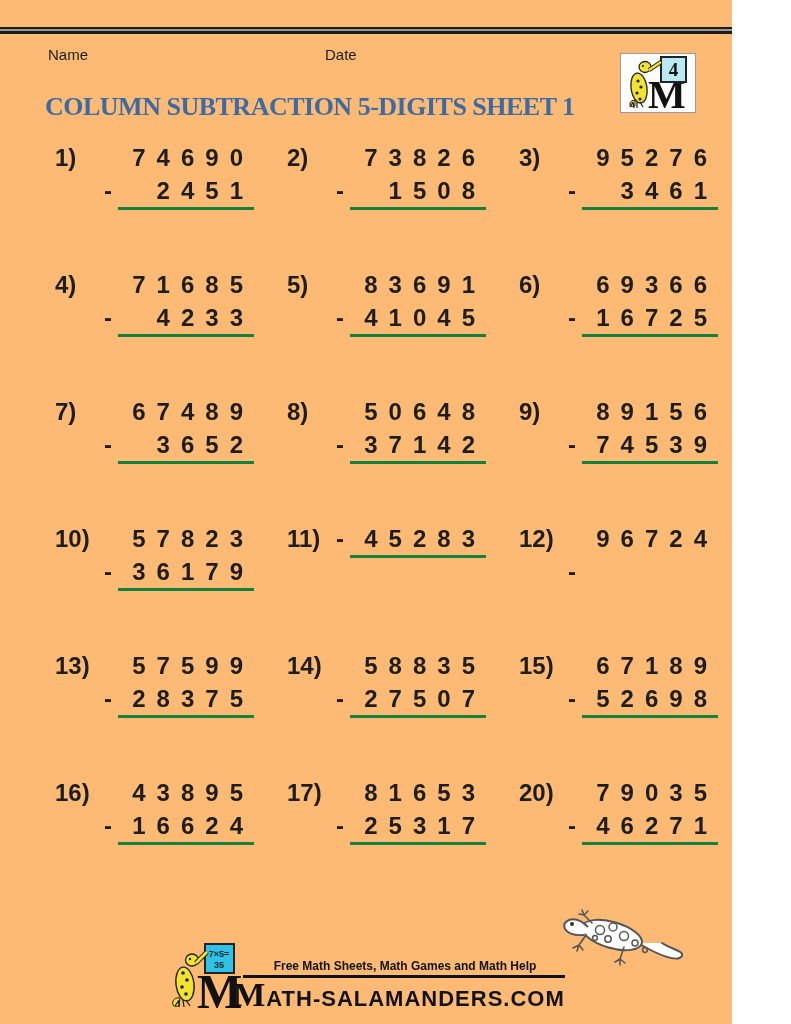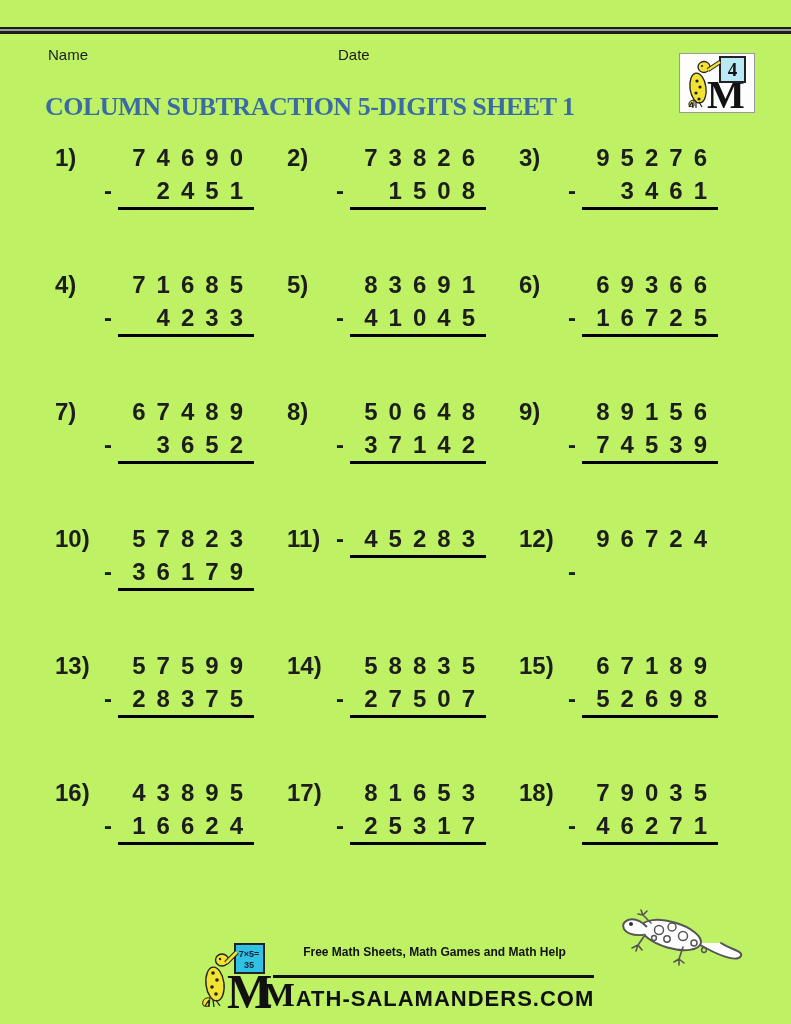--- a/index.html
+++ b/index.html
@@ -1,32 +1,32 @@
 <!DOCTYPE html>
 <html><head>
 <meta charset="utf-8">
 <style>
   * { margin:0; padding:0; box-sizing:border-box; }
   html,body { background:#ffffff; }
   .page {
     position:relative;
-    width:791px; height:1024px;
-    background:#bef264;
+    width:732px; height:1024px;
+    background:#fdba74;
     font-family:"Liberation Sans", sans-serif;
     color:#1d1d1d;
     overflow:hidden;
   }
   .top-rule {
     margin-top:27px;
     height:7px;
     background:linear-gradient(to bottom, #1c1c1c 0 2px, #9a9a9a 2px 4px, #1c1c1c 4px 7px);
   }
   .header { position:relative; height:36px; }
   .lbl-name { position:absolute; left:48px; top:12px; font-size:15px; }
-  .lbl-date { position:absolute; left:338px; top:12px; font-size:15px; }
+  .lbl-date { position:absolute; left:325px; top:12px; font-size:15px; }
   .badge {
     position:absolute; right:36px; top:19px;
     width:76px; height:60px;
     border:1px solid #9a9a9a; background:#fdfdfd;
   }
   .title {
     margin:22px 8px 0 45px;
     font-family:"Liberation Serif", serif;
     font-weight:bold;
     font-size:26px;
@@ -57,37 +57,37 @@
   }
   .p-bot { display:flex; align-items:stretch; }
   .p-minus {
     width:20px;
     font-size:24px; font-weight:600;
     line-height:33px;
     text-align:center;
   }
   .p-under {
     flex:1;
-    border-bottom:3px solid #000000;
+    border-bottom:3px solid #15803d;
     text-align:right;
     font-size:24px; font-weight:600;
     letter-spacing:11px;
     line-height:33px;
     white-space:nowrap;
   }
   .lizard { position:absolute; right:42px; top:893px; }
   .footer {
     position:absolute; left:0; right:0; bottom:6px;
     display:flex; justify-content:center; align-items:flex-end;
   }
   .f-icon { flex:0 0 auto; margin-right:-14px; position:relative; z-index:2; }
   .f-text { display:flex; flex-direction:column; }
   .f-tagline {
     font-size:12px; font-weight:bold; color:#111;
-    text-align:center; padding:0 6px 16px 18px;margin-top:42px;
+    text-align:center; padding:0 6px 2px 18px;margin-top:42px;
   }
   .f-rule { height:3px; background:#111; margin-left:10px; }
   .f-wordmark {
     font-weight:bold; color:#111;
     line-height:34px; letter-spacing:1px;
     white-space:nowrap;
   }
   .wm-m { font-size:34px; font-family:"Liberation Serif", serif; }
   .wm-rest { font-size:22px; }
 </style>
@@ -305,21 +305,21 @@
       <div class="p-main">
         <div class="p-top">81653</div>
         <div class="p-bot">
           <span class="p-minus">-</span>
           <span class="p-under">25317</span>
         </div>
       </div>
     </div>
 
     <div class="problem">
-      <span class="p-num">18)</span>
+      <span class="p-num">20)</span>
       <div class="p-main">
         <div class="p-top">79035</div>
         <div class="p-bot">
           <span class="p-minus">-</span>
           <span class="p-under">46271</span>
         </div>
       </div>
     </div>
   </div>
 

